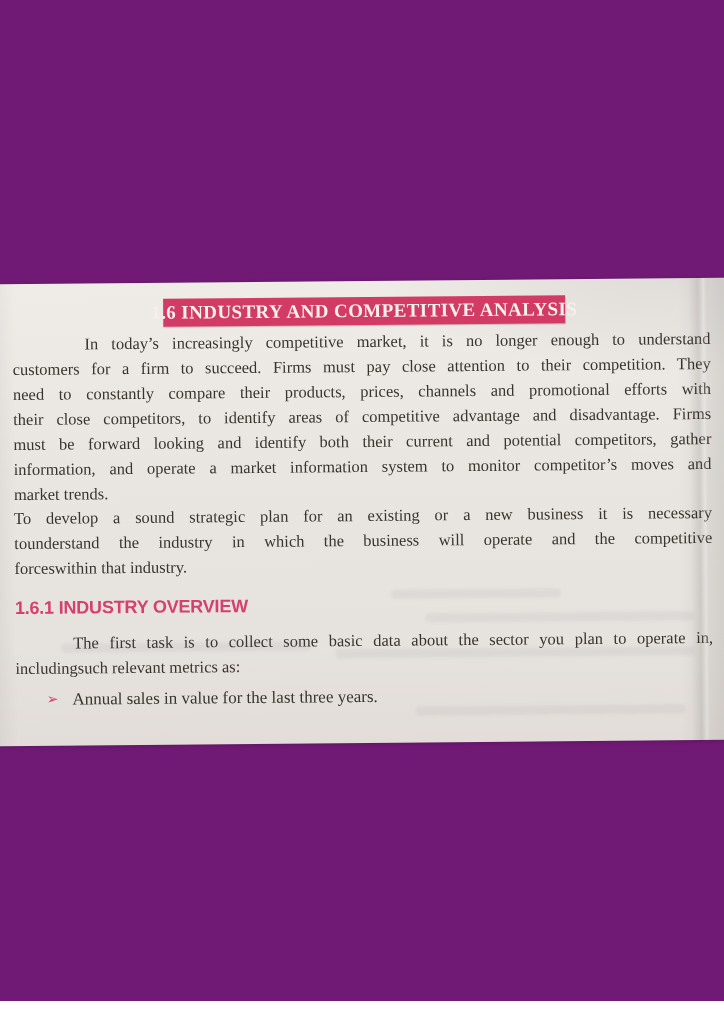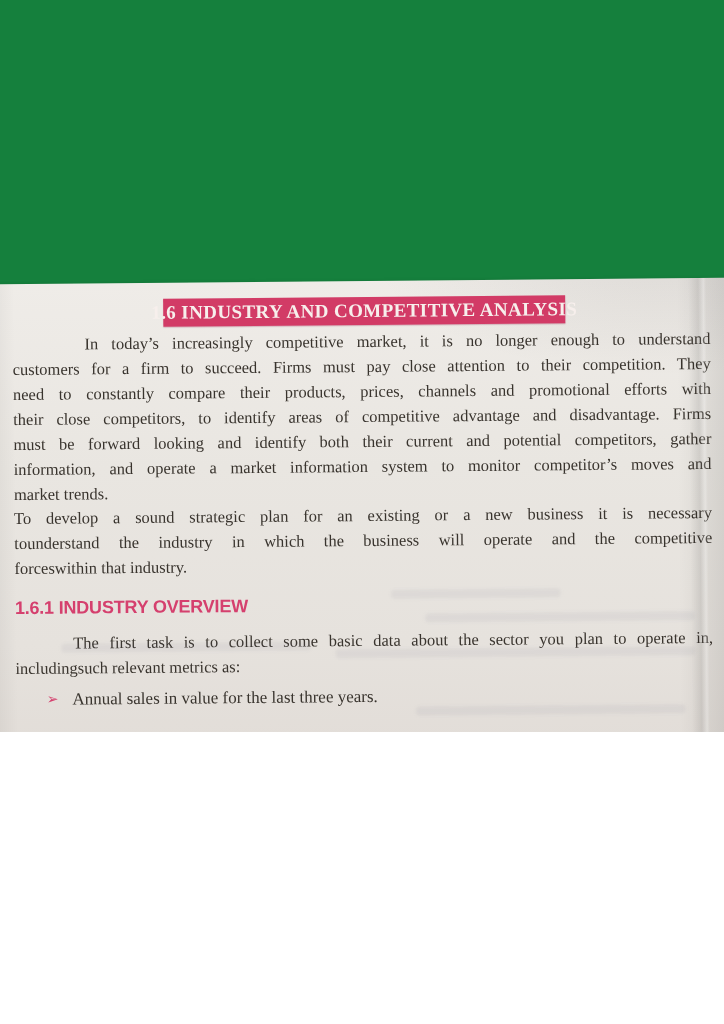--- a/index.html
+++ b/index.html
@@ -1,20 +1,20 @@
 <!DOCTYPE html>
 <html style="--header_bg: #d23b66; --header_text: #f7efec; --accent_pink: #d5406e; --ink: #39342e; --paper: #e9e6e1;"><head>
 <meta charset="utf-8">
 <style>
   html, body { margin: 0; padding: 0; background: #ffffff; }
   .screen {
     position: relative;
     width: 724px;
-    height: 732px;
-    background: #15803d;
+    height: 1001px;
+    background: #701a75;
     overflow: hidden;
     font-family: "Liberation Serif", "DejaVu Serif", serif;
   }
   
   .paper {
     position: absolute;
     top: 281px;
     left: -6px;
     width: 736px;
     height: 462px;

